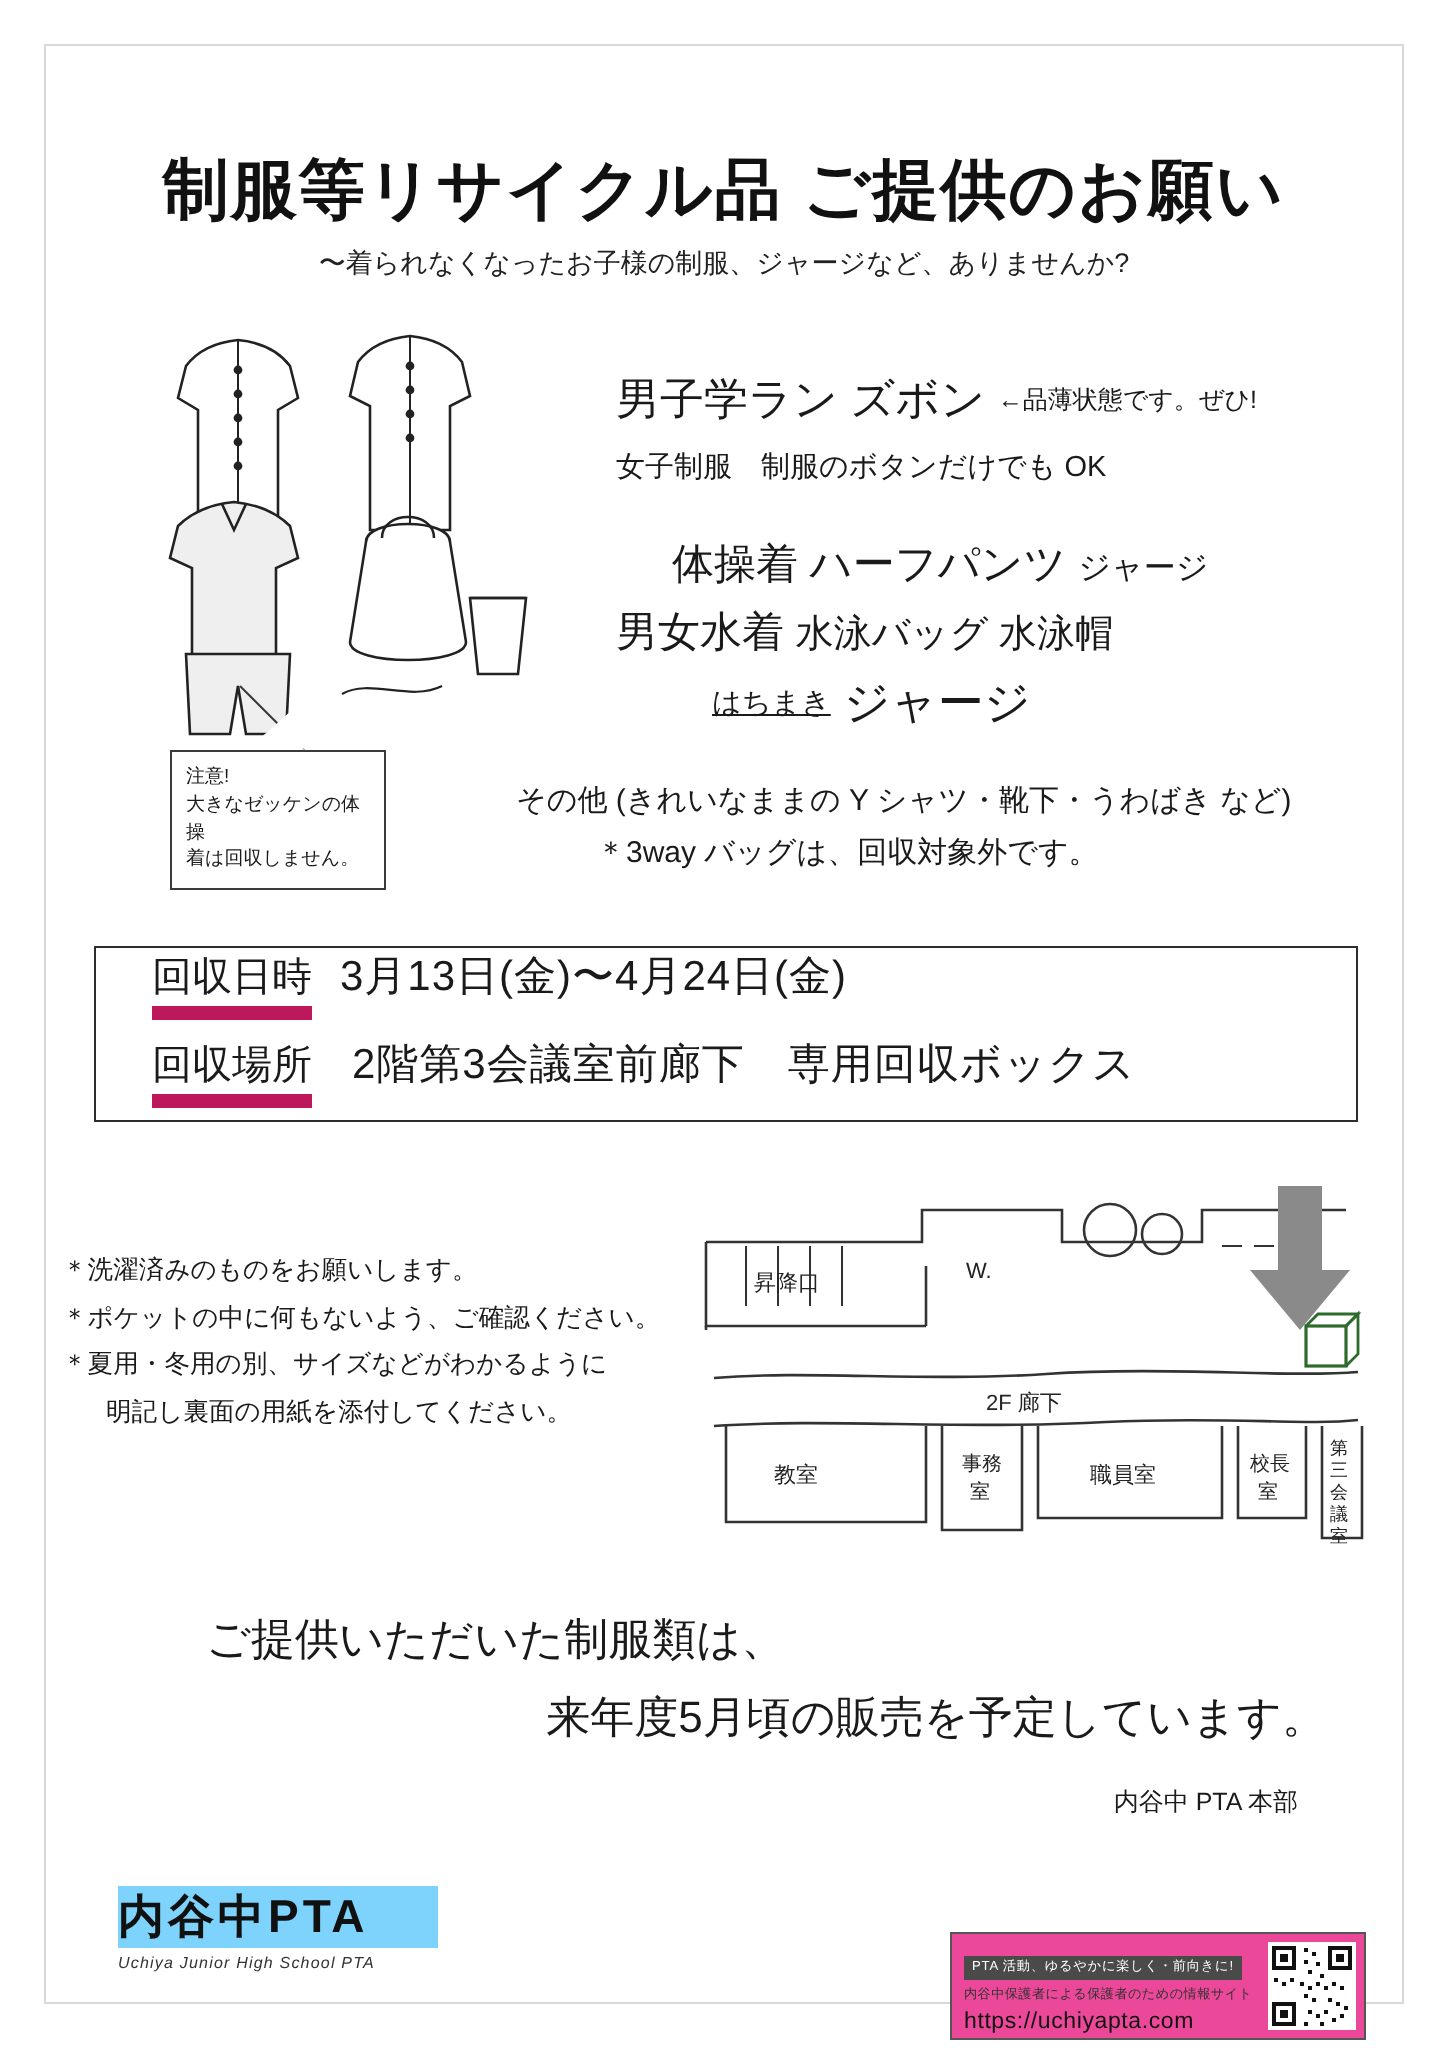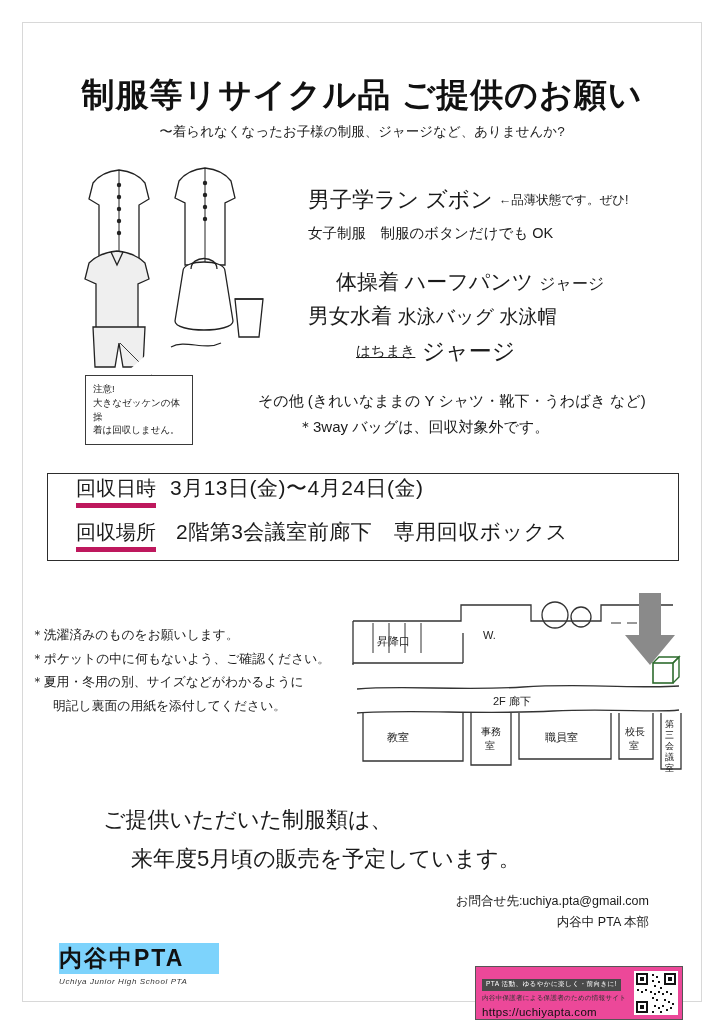--- a/index.html
+++ b/index.html
@@ -111,21 +111,21 @@
     box-sizing: border-box;
   }
   .crow {
     display: flex;
     align-items: baseline;
     padding-left: 28px;
     height: 44px;
   }
   .clabel {
     font-size: 20px;
-    border-bottom: 5px solid #be185d;
+    border-bottom: 7px solid #be185d;
     padding-bottom: 1px;
     margin-right: 14px;
   }
   .cval { font-size: 21px; letter-spacing: 0.5px; }
   .crow.second .cval { padding-left: 6px; }
   
   .notes {
     position: absolute;
     left: 8px;
     top: 600px;
@@ -145,21 +145,21 @@
   .map svg { display:block; }
   
   .message {
     position: absolute;
     left: 80px;
     top: 778px;
     width: 560px;
     font-size: 22px;
     line-height: 1.75;
   }
-  .message .l2m { padding-left: 28px; }
+  .message .l2m { padding-left: 28px; text-align: right; }
   
   .contact {
     position: absolute;
     right: 52px;
     top: 868px;
     width: 300px;
     text-align: right;
     font-size: 12.5px;
     line-height: 1.7;
   }
@@ -372,21 +372,20 @@
       </g>
     </svg>
   </div>
 
   <div class="message">
     <div>ご提供いただいた制服類は、</div>
     <div class="l2m">来年度5月頃の販売を予定しています。</div>
   </div>
 
   <div class="contact">
-    <div>お問合せ先:uchiya.pta@gmail.com</div>
     <div>内谷中 PTA 本部</div>
   </div>
 
   <div class="logo">
     <div class="logomark">内谷中PTA</div>
     <div class="logosub">Uchiya Junior High School PTA</div>
   </div>
 
   <div class="banner">
     <div class="b1">PTA 活動、ゆるやかに楽しく・前向きに!</div>

